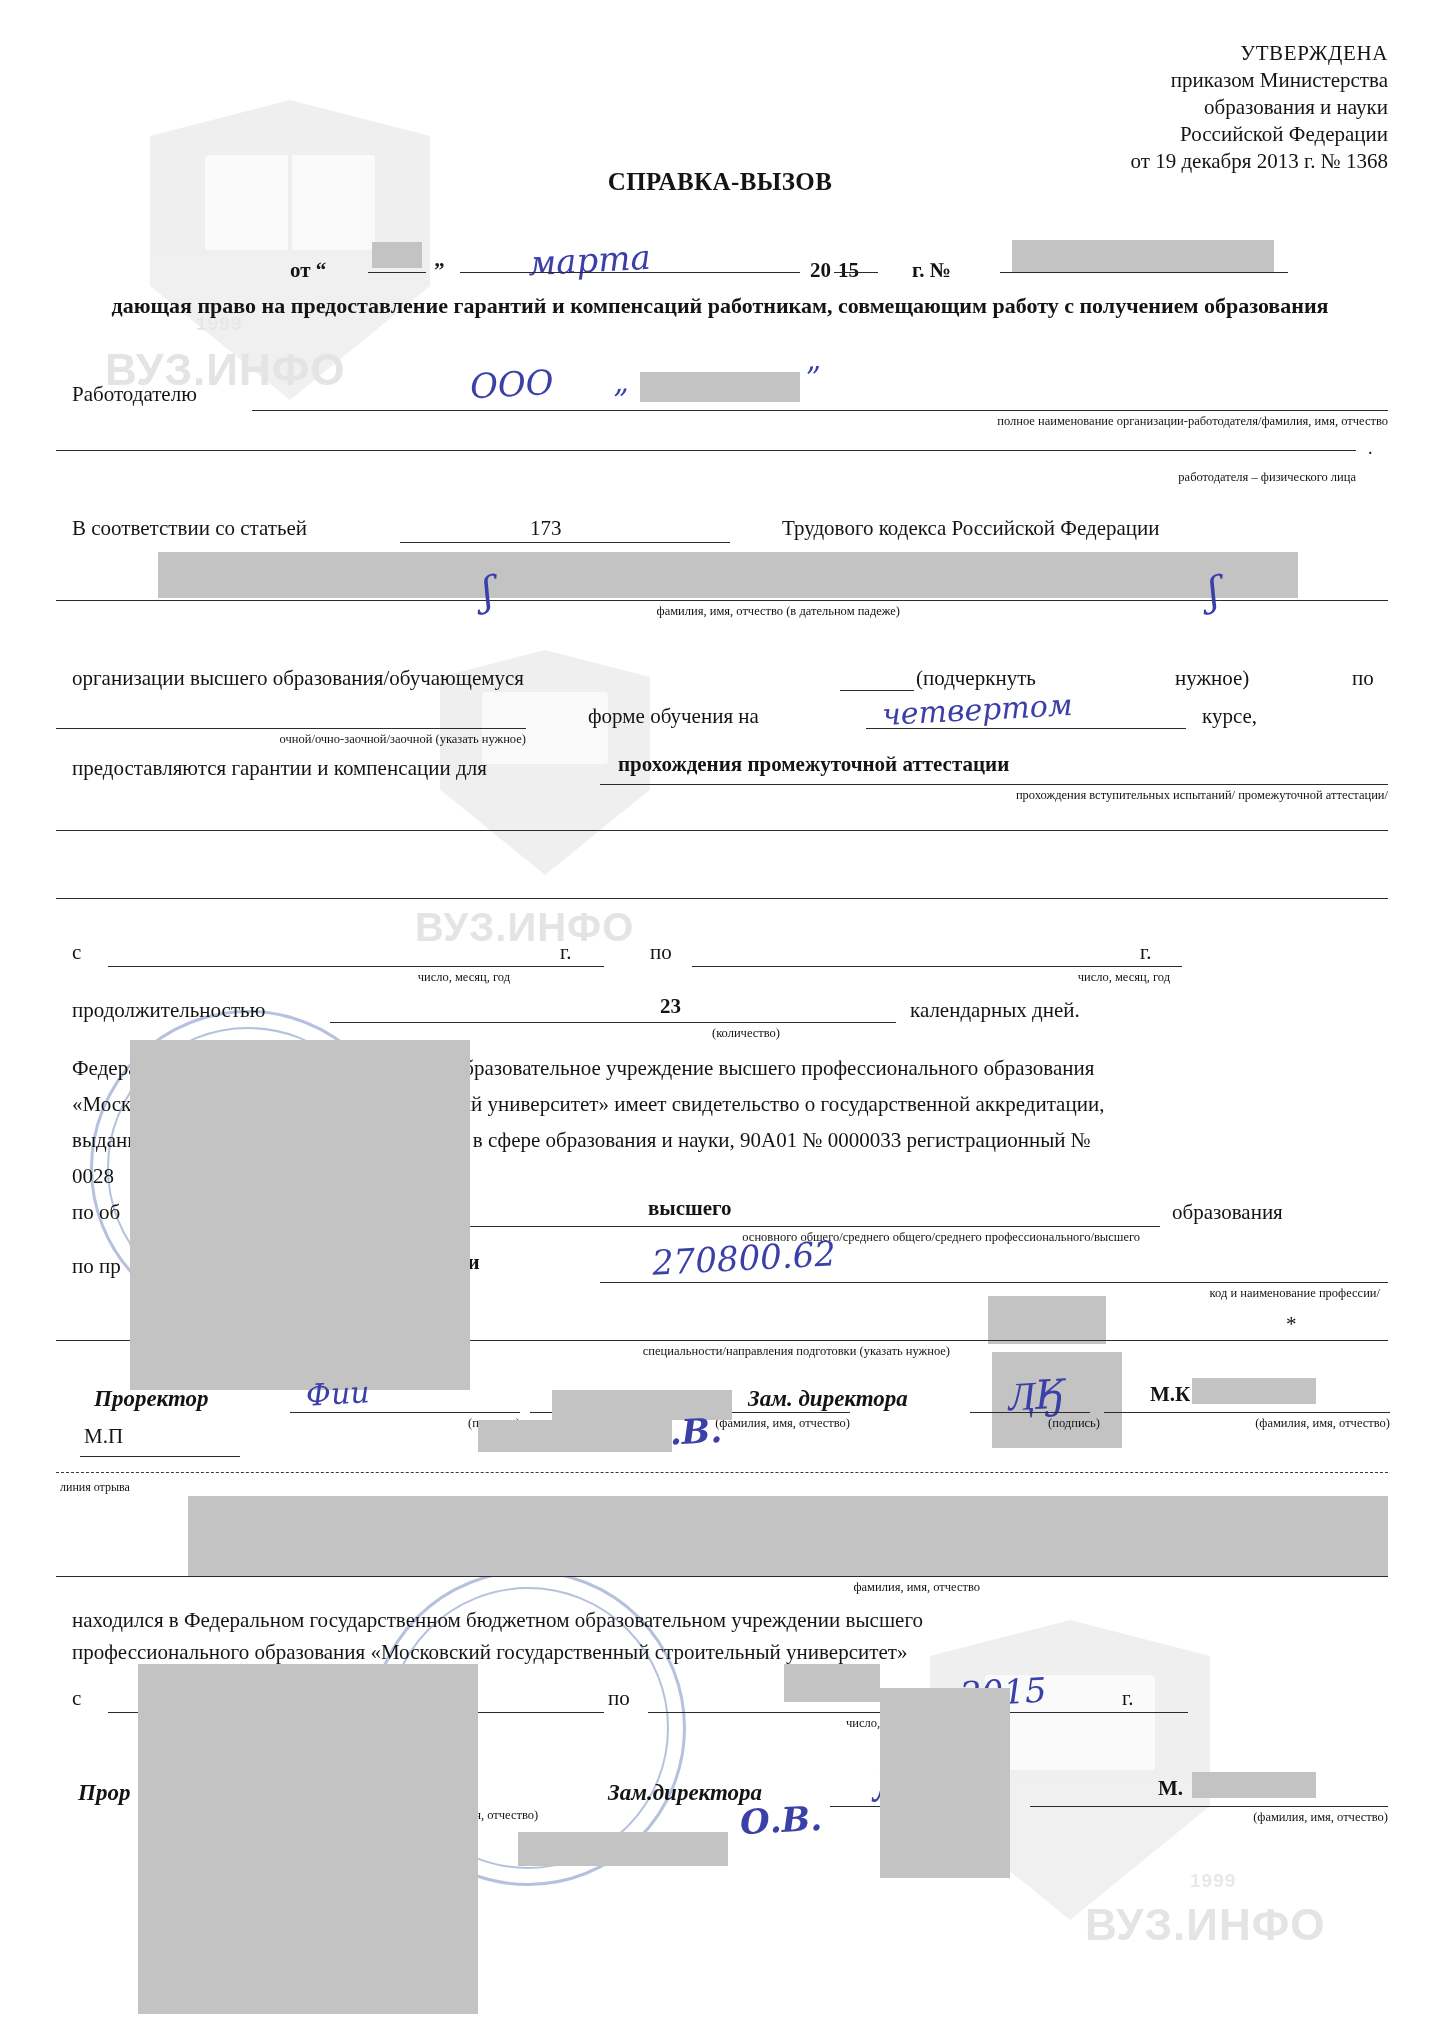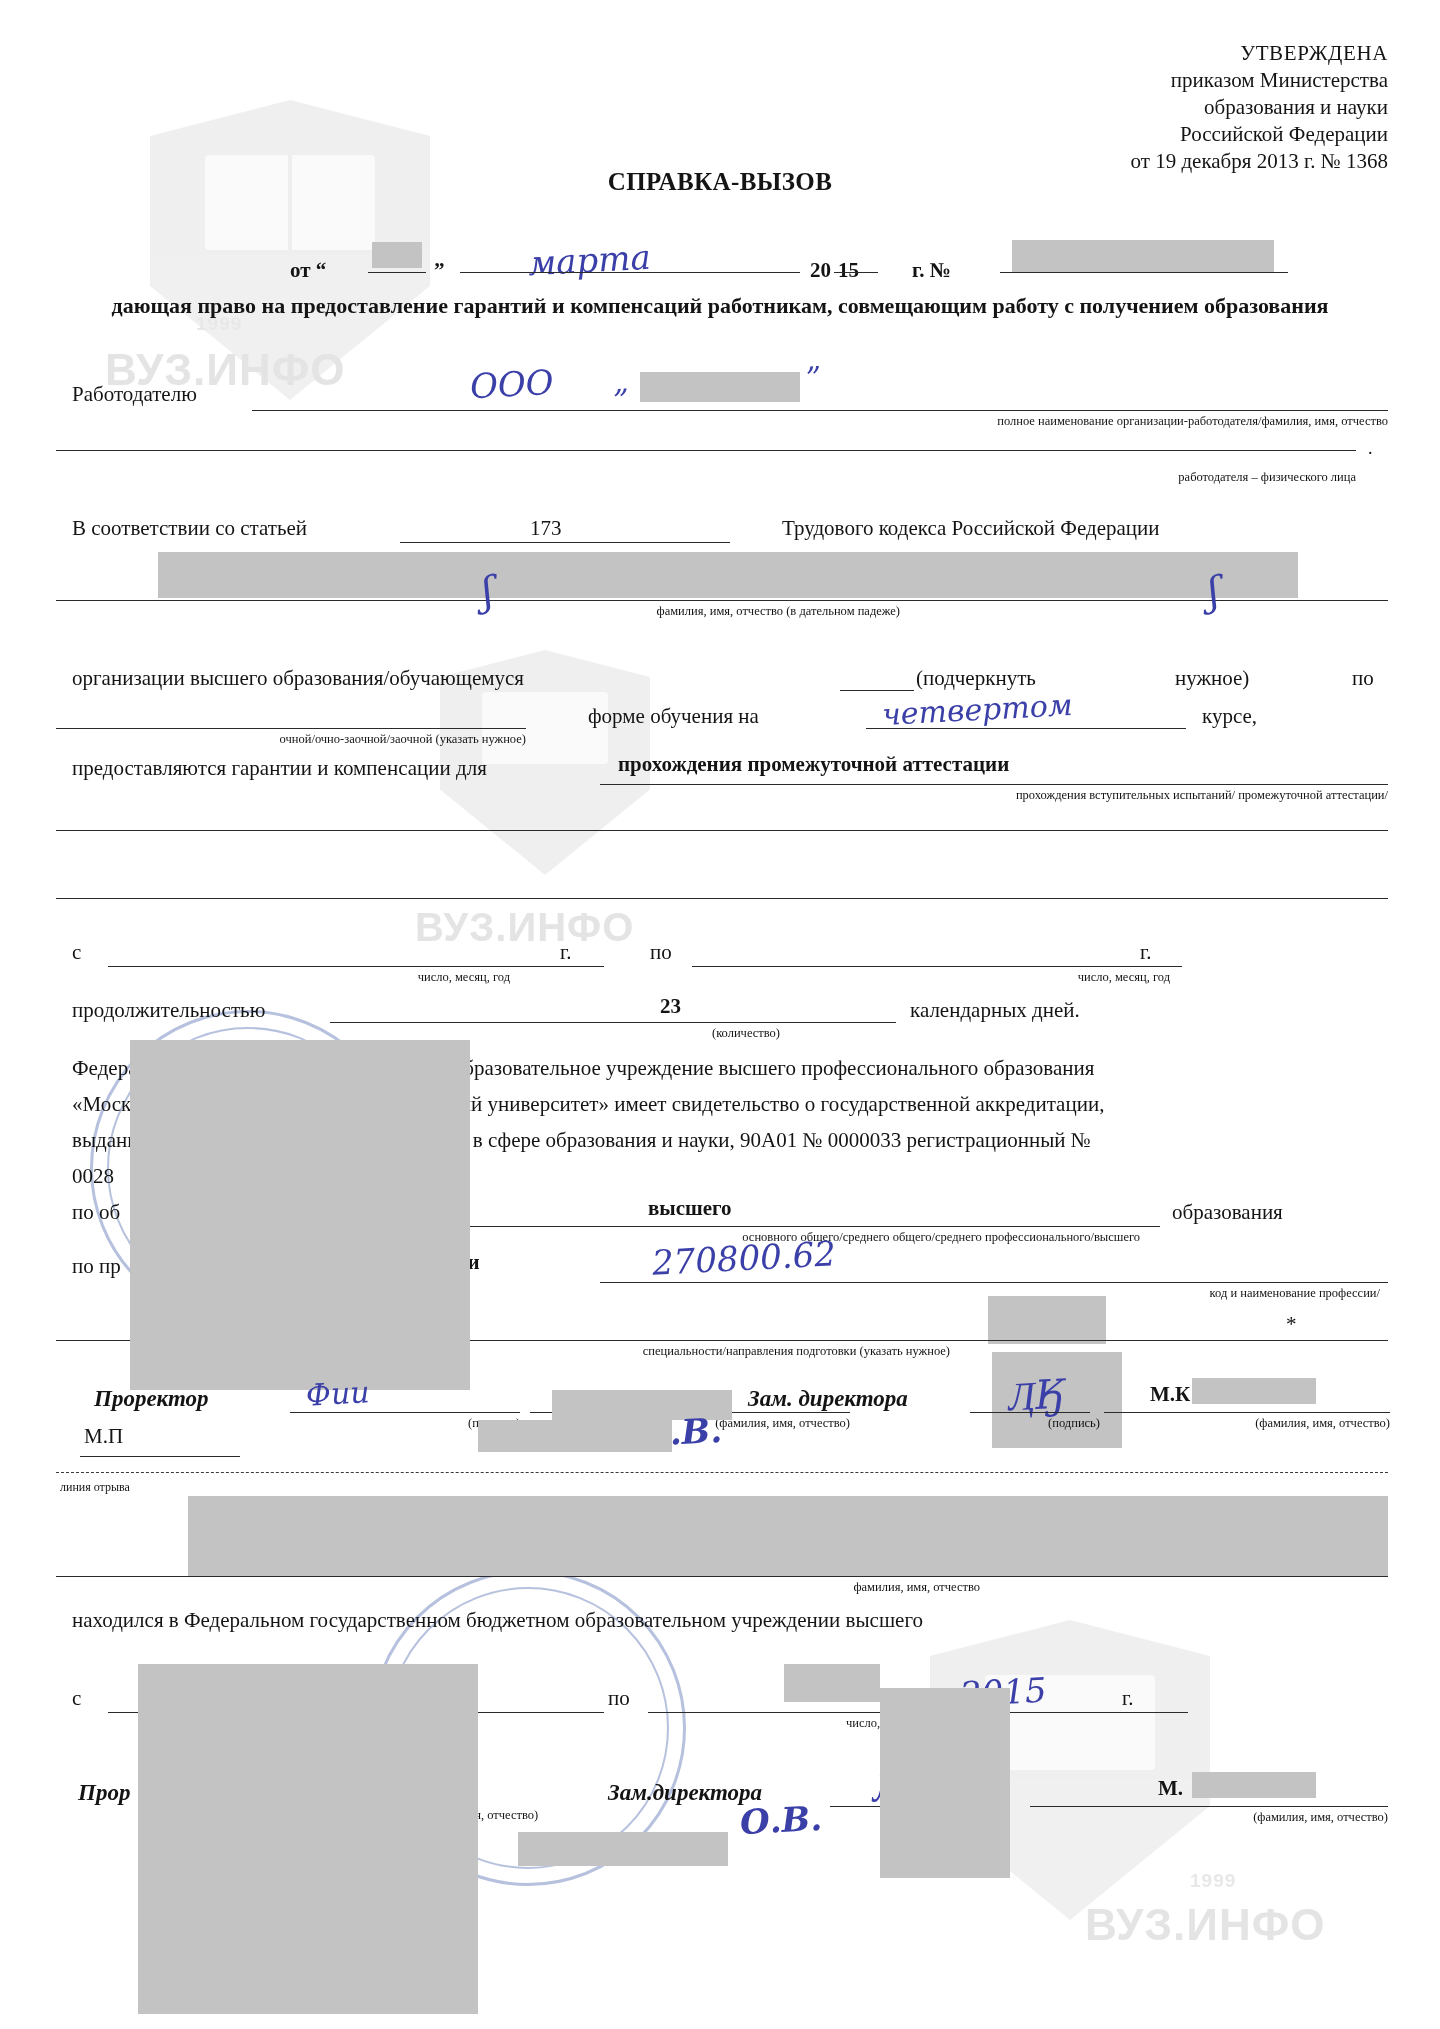--- a/index.html
+++ b/index.html
@@ -238,20 +238,21 @@
   <div class="redact" style="left:478px; top:1420px; width:194px; height:32px;"></div>
 
   <div class="dash" style="left:56px; top:1472px; width:1332px;"></div>
   <div class="tiny" style="left:60px; top:1480px;">линия отрыва</div>
 
   <div class="redact" style="left:188px; top:1496px; width:1200px; height:80px;"></div>
   <div class="rule" style="left:56px; top:1576px; width:1332px;"></div>
   <div class="small" style="left:380px; top:1580px; width:600px;">фамилия, имя, отчество</div>
 
   <div class="lbl" style="left:72px; top:1608px;">находился в  Федеральном государственном бюджетном образовательном учреждении высшего</div>
+  <div class="lbl" style="left:72px; top:1640px;">профессионального образования «Московский государственный строительный университет»</div>
 
   <div class="lbl" style="left:72px; top:1686px;">с</div>
   <div class="rule" style="left:108px; top:1712px; width:496px;"></div>
   <div class="lbl" style="left:608px; top:1686px;">по</div>
   <div class="rule" style="left:648px; top:1712px; width:540px;"></div>
   <div class="small l" style="left:846px; top:1716px;">число,</div>
   <div class="hw lg" style="left:960px; top:1672px;">2015</div>
   <div class="lbl" style="left:1122px; top:1686px;">г.</div>
   <div class="redact" style="left:784px; top:1664px; width:96px; height:38px;"></div>
 

